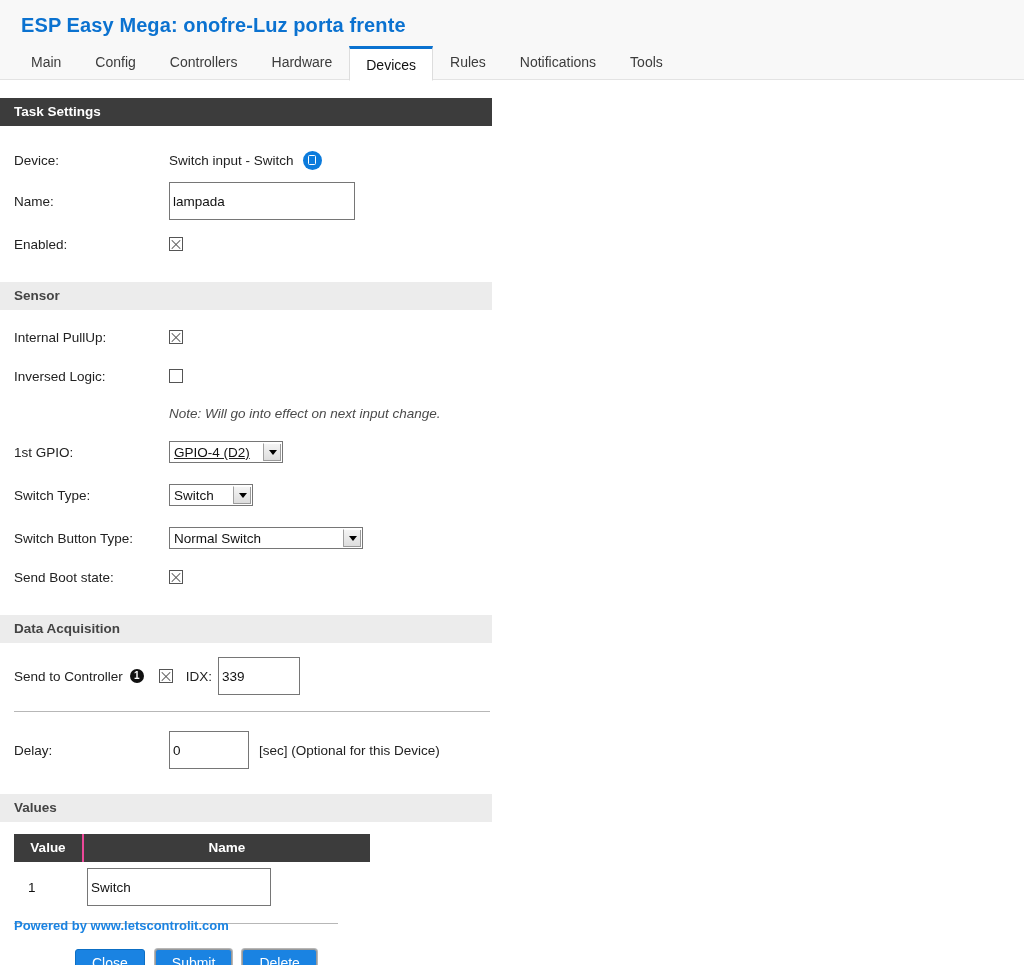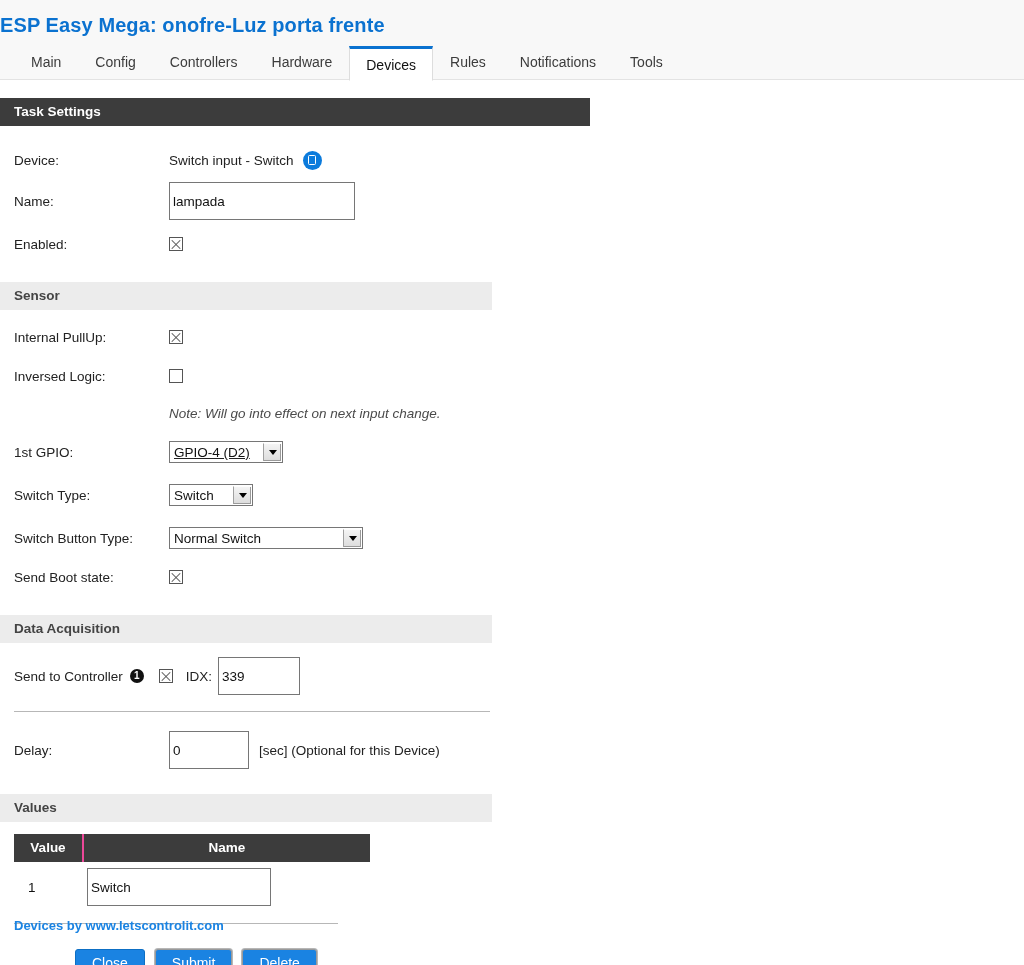--- a/index.html
+++ b/index.html
@@ -21,21 +21,21 @@
   .page-header {
     background: #f8f8f8;
     border-bottom: 1px solid #e3e3e3;
     height: 80px;
     box-sizing: border-box;
     padding: 0;
     position: relative;
   }
   .site-title {
     position: absolute;
-    left: 0;
+    left: 21px;
     top: 14px;
     font-size: 20px;
     font-weight: bold;
     color: #0b72d0;
     letter-spacing: 0.1px;
     white-space: nowrap;
   }
   .tabbar {
     position: absolute;
     left: 14px;
@@ -73,21 +73,21 @@
     position: relative;
     padding: 0;
   }
 
   .sec-head {
     background: #3c3c3c;
     color: #ffffff;
     font-weight: bold;
     font-size: 13.5px;
     padding: 6px 4px 7px 14px;
-    width: 590px;
+    width: 492px;
     box-sizing: border-box;
   }
   .sub-head {
     background: #ececec;
     color: #444444;
     font-weight: bold;
     font-size: 13.5px;
     padding: 6px 0 7px 14px;
     width: 492px;
     box-sizing: border-box;
@@ -465,13 +465,13 @@
   <div class="hr hr-narrow"></div>
 
   <div class="btnrow" style="margin-top:25px">
     <button class="btn">Close</button>
     <button class="btn raised">Submit</button>
     <button class="btn raised">Delete</button>
   </div>
 
 </div>
 
-<div class="footer">Devices by www.letscontrolit.com</div>
+<div class="footer">Powered by www.letscontrolit.com</div>
 
 </body></html>

